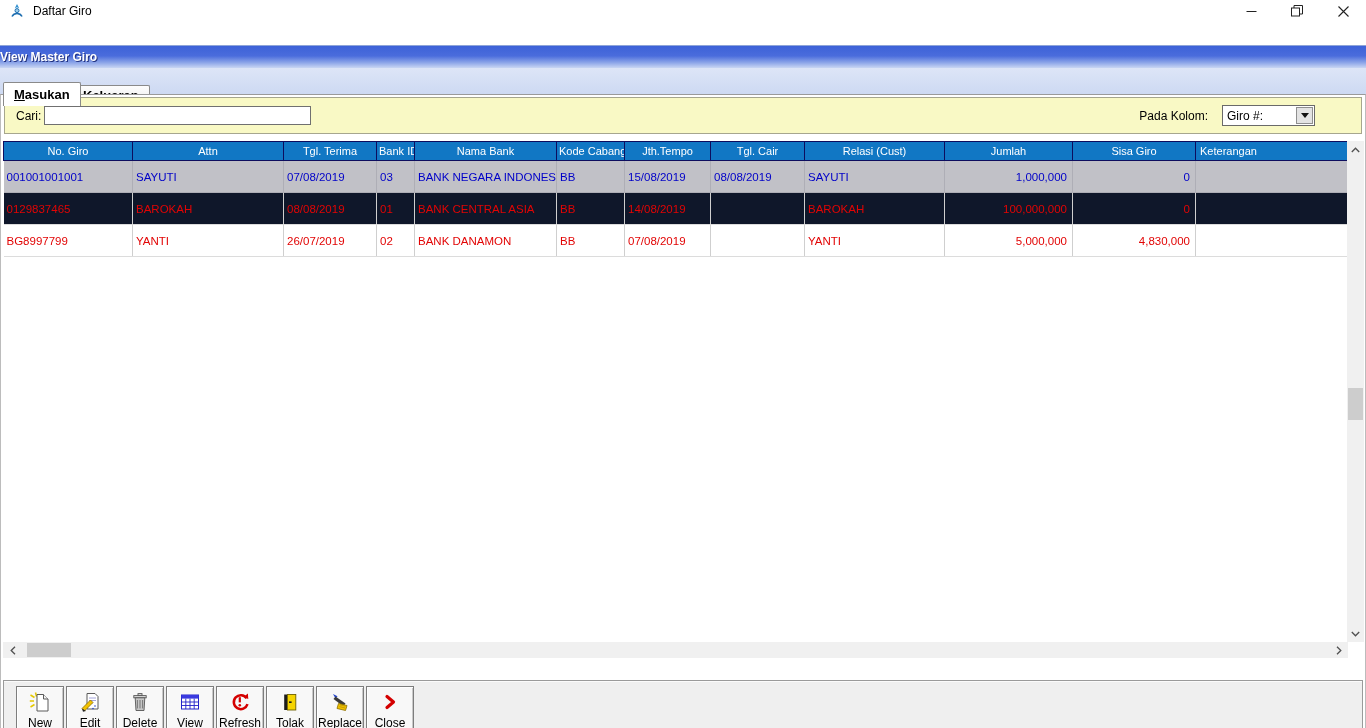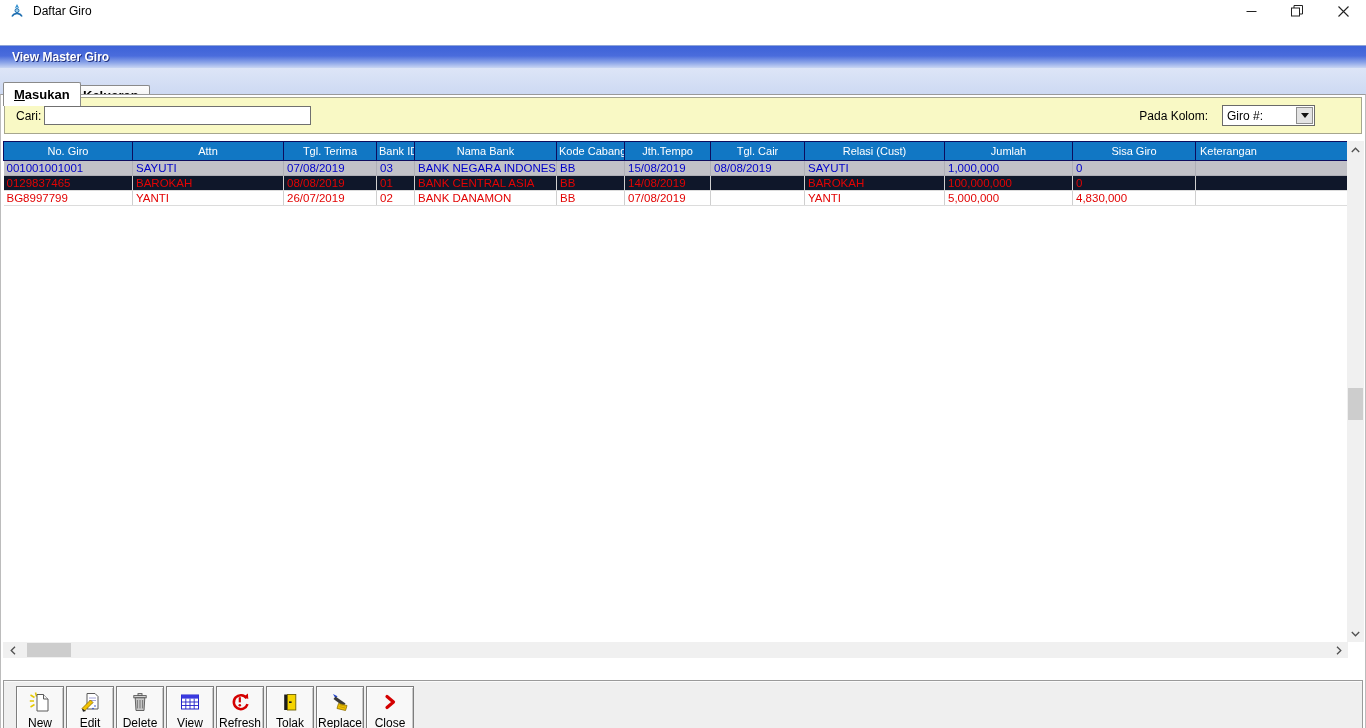--- a/index.html
+++ b/index.html
@@ -14,21 +14,21 @@
   .win-btn { width:46px; height:22px; display:flex; align-items:center; justify-content:center; }
 
   
   .menubar { position:absolute; top:22px; left:0; right:0; height:23px; background:#fff; display:flex; align-items:center; }
   .menu-item { padding:3px 7px; font-size:12px; color:#000; }
 
   
   .caption-bar { position:absolute; top:45px; left:0; right:0; height:23px;
     background:linear-gradient(180deg,#3d62d8 0%,#4a6cdc 45%,#8ba4e8 75%,#c9d6f3 100%);
     display:flex; align-items:center; border-top:1px solid #8ea4d8; }
-  .caption-text { color:#fff; font-weight:bold; font-size:12px; padding-left:12px; text-shadow:1px 1px 0 #20307e; }
+  .caption-text { color:#fff; font-weight:bold; font-size:12px; padding-left:0; text-shadow:1px 1px 0 #20307e; }
 
   
   .tabstrip { position:absolute; top:68px; left:0; right:0; height:38px;
     background:linear-gradient(180deg,#dde5f7,#c6d4f0); }
   .tab { position:absolute; bottom:0; height:21px; padding:2px 10px 0;
     background:linear-gradient(#fdfdfd,#e9e9e9); border:1px solid #8a8a8a; border-bottom:none;
     border-radius:2px 2px 0 0; font-weight:bold; font-size:13px; color:#000; }
   .tab.active { height:24px; padding-top:4px; background:#ffffff; z-index:2; }
   .tab-masukan { left:3px; }
   .tab-keluaran { left:72px; }
@@ -51,23 +51,23 @@
   .combo-value { flex:1; font-size:12px; padding-left:4px; color:#000; white-space:nowrap; overflow:hidden; }
   .combo-btn { width:17px; height:17px; margin-right:1px; background:#e3e3e3; border:1px solid #8f8f8f;
     display:flex; align-items:center; justify-content:center; }
   .combo-arrow { width:0; height:0; border-left:4px solid transparent; border-right:4px solid transparent; border-top:5px solid #111; }
 
   
   .grid-table { position:absolute; top:46px; left:2px; width:1345px; border-collapse:collapse; table-layout:fixed; }
   .grid-table th { height:19px; background:#1177c4; color:#fff; font-weight:normal; font-size:11px;
     border:1px solid #0d0d5e; text-align:center; padding:0 2px; white-space:nowrap; overflow:hidden; }
   .grid-table th.left { text-align:left; padding-left:4px; }
-  .grid-table td { height:15px; font-size:11.5px; padding:0 3px; white-space:nowrap; overflow:hidden;
+  .grid-table td { height:32px; font-size:11.5px; padding:0 3px; white-space:nowrap; overflow:hidden;
     border-right:1px solid #cfcfcf; border-bottom:1px solid #dcdcdc; }
-  .grid-table td:nth-child(10), .grid-table td:nth-child(11) { padding-right:5px; }
+  .grid-table td:nth-child(10), .grid-table td:nth-child(11) { text-align:right; padding-right:5px; }
   .row-selected td { background:#c1c1c7; color:#0000c8; border-right-color:#aeaeb6; border-bottom-color:#aeaeb6; }
   .row-alt td { background:#0f172a; color:#e20404; }
   .row-plain td { background:#ffffff; color:#e20404; }
 
   
   .vscroll { position:absolute; top:46px; right:1px; width:17px; height:501px; background:#f0f0f0; }
   .vscroll .sb-btn { position:absolute; left:0; width:17px; height:17px; display:flex; align-items:center; justify-content:center; }
   .vscroll .sb-up { top:0; } .vscroll .sb-down { bottom:0; }
   .vscroll .sb-thumb { position:absolute; left:1px; width:15px; top:247px; height:32px; background:#cdcdcd; }
   .hscroll { position:absolute; top:547px; left:2px; width:1345px; height:16px; background:#f0f0f0; }

